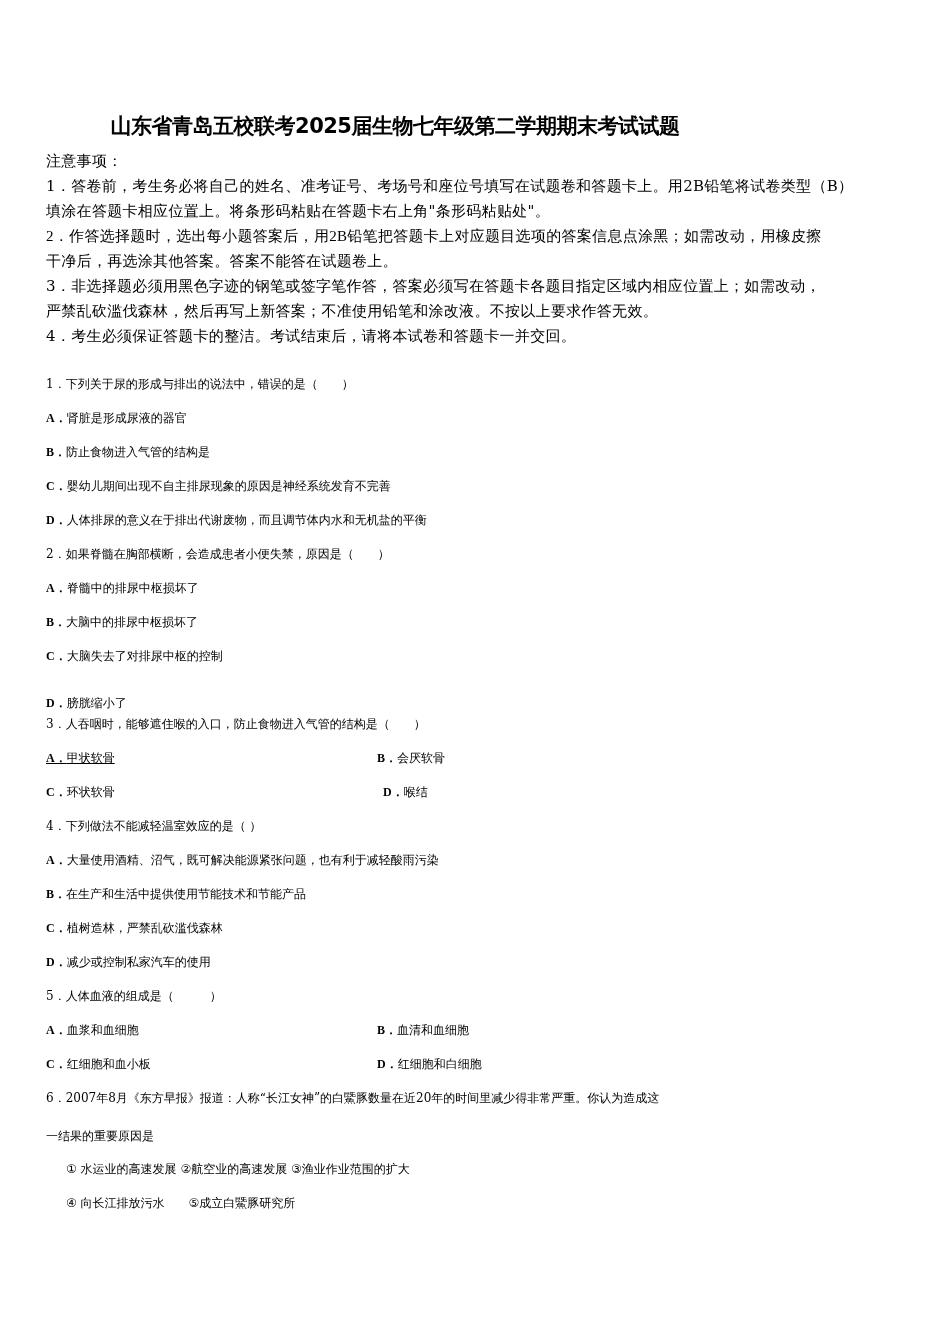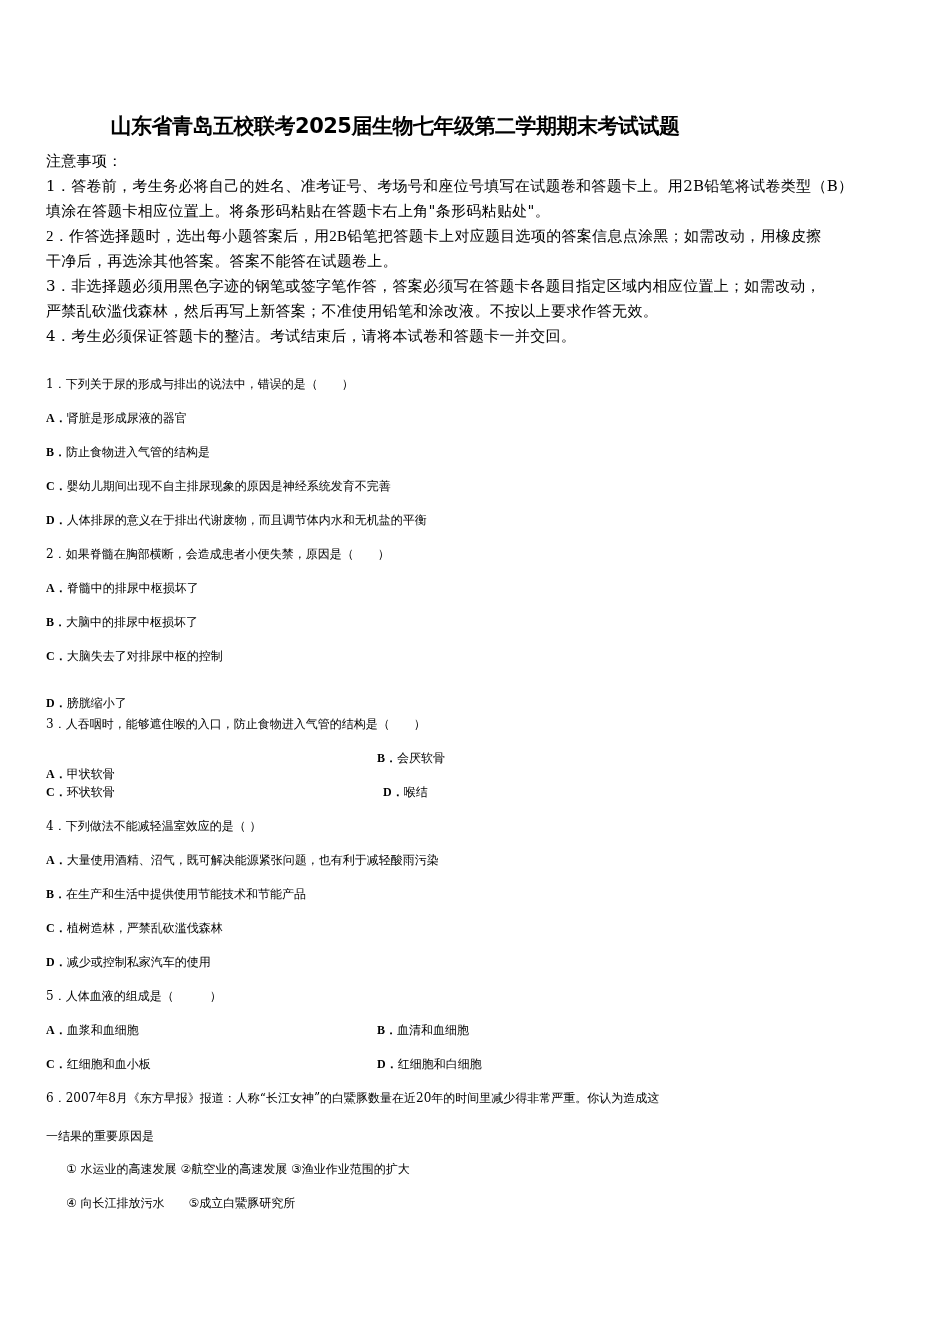--- a/index.html
+++ b/index.html
@@ -42,21 +42,21 @@
   <div>
     <div class="line q" style="top:544px;">2．如果脊髓在胸部横断，会造成患者小便失禁，原因是（　　）</div>
     <div class="line q" style="top:578px;"><span class="opt-letter">A．</span><span>脊髓中的排尿中枢损坏了</span></div>
     <div class="line q" style="top:612px;"><span class="opt-letter">B．</span><span>大脑中的排尿中枢损坏了</span></div>
     <div class="line q" style="top:646px;"><span class="opt-letter">C．</span><span>大脑失去了对排尿中枢的控制</span></div>
     <div class="line q" style="top:693px;"><span class="opt-letter">D．</span><span>膀胱缩小了</span></div>
   </div>
 
   <div>
     <div class="line q" style="top:714px;">3．人吞咽时，能够遮住喉的入口，防止食物进入气管的结构是（　　）</div>
-    <div class="line q" style="top:764px;"><span class="opt-letter">A．</span><span>甲状软骨</span></div>
+    <div class="line q" style="top:748px;text-decoration:underline;"><span class="opt-letter">A．</span><span>甲状软骨</span></div>
     <div class="line q opt-right" style="top:748px;"><span class="opt-letter">B．</span><span>会厌软骨</span></div>
     <div class="line q" style="top:782px;"><span class="opt-letter">C．</span><span>环状软骨</span></div>
     <div class="line q opt-right" style="top:782px;margin-left:6px;"><span class="opt-letter">D．</span><span>喉结</span></div>
   </div>
 
   <div>
     <div class="line q" style="top:816px;">4．下列做法不能减轻温室效应的是（ ）</div>
     <div class="line q" style="top:850px;"><span class="opt-letter">A．</span><span>大量使用酒精、沼气，既可解决能源紧张问题，也有利于减轻酸雨污染</span></div>
     <div class="line q" style="top:884px;"><span class="opt-letter">B．</span><span>在生产和生活中提供使用节能技术和节能产品</span></div>
     <div class="line q" style="top:918px;"><span class="opt-letter">C．</span><span>植树造林，严禁乱砍滥伐森林</span></div>

